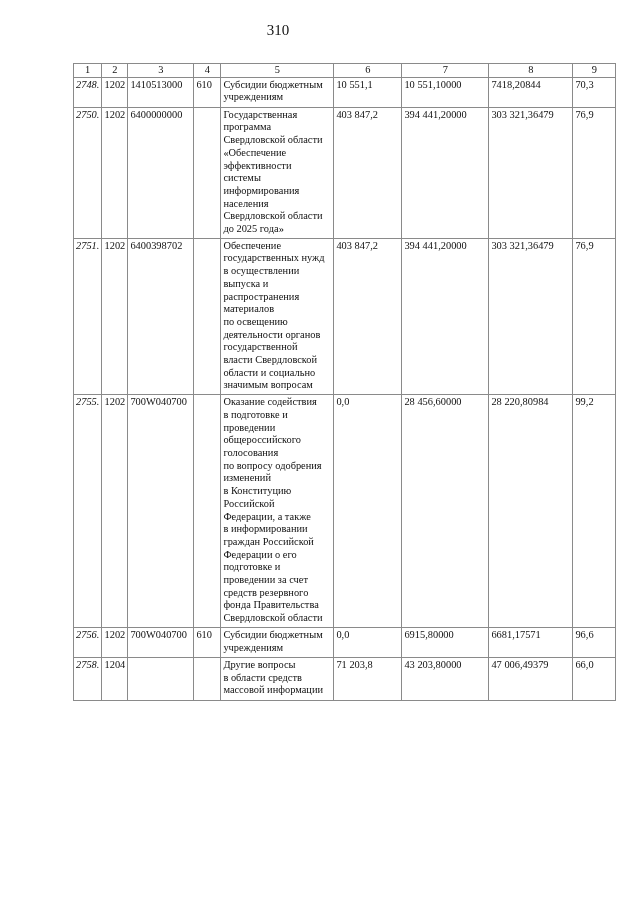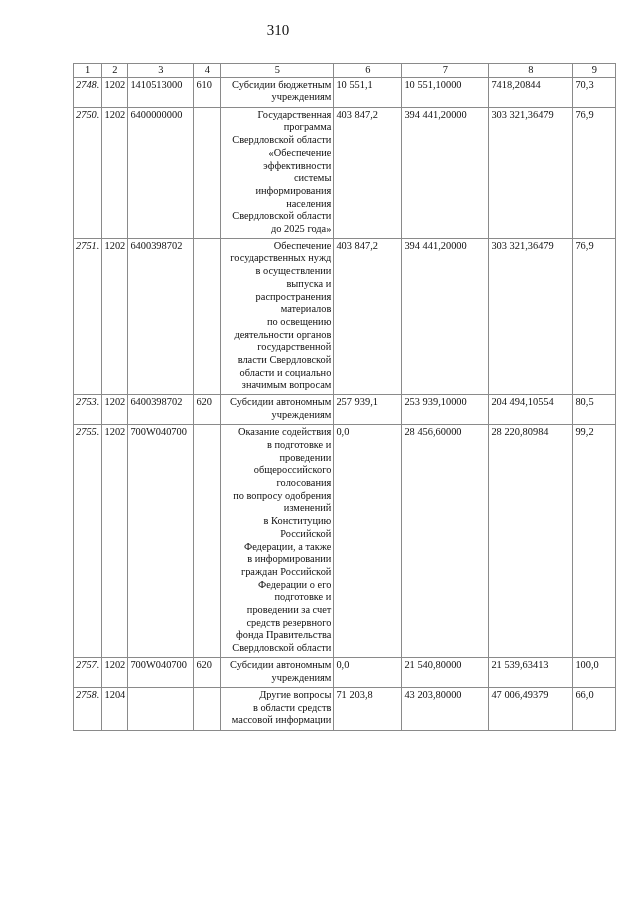--- a/index.html
+++ b/index.html
@@ -8,21 +8,21 @@
   .page-number { position: absolute; top: 22px; left: 0; width: 556px; text-align: center;
                  font-size: 15px; }
   table.budget { position: absolute; left: 73px; top: 63px; border-collapse: collapse;
                  table-layout: fixed; font-size: 10.4px; line-height: 12.7px; }
   table.budget td, table.budget th { border: 1px solid #8a8a8a; padding: 1px 2px 2px 2px;
                  vertical-align: top; overflow: hidden; }
   table.budget th { font-weight: normal; text-align: center; padding: 0 2px; height: 12px; }
   td.c1 { text-align: left; padding-left: 1px; padding-right: 0; font-style: italic; }
   td.c2 { text-align: center; padding-left: 1px; padding-right: 1px; margin-top: 39px; }
   td.c3, td.c4 { text-align: left; }
-  td.c5 { text-align: right; white-space: pre-line; padding-left: 3px; }
+  td.c5 { text-align: left; white-space: pre-line; padding-left: 3px; }
   td.c6, td.c7, td.c8, td.c9 { }
   tr.r2 td { height: 26px; }
   tr.r3 td { height: 39px; }
 </style>
 </head>
 <body>
 
 <div class="page-number">310</div>
 
 <table class="budget">
@@ -98,32 +98,20 @@
 деятельности органов
 государственной
 власти Свердловской
 области и социально
 значимым вопросам</td>
       <td class="c6">403 847,2</td>
       <td class="c7">394 441,20000</td>
       <td class="c8">303 321,36479</td>
       <td class="c9">76,9</td>
     </tr>
-    <tr class="r2">
-      <td class="c1">2753.</td>
-      <td class="c2">1202</td>
-      <td class="c3">6400398702</td>
-      <td class="c4">620</td>
-      <td class="c5">Субсидии автономным
-учреждениям</td>
-      <td class="c6">257 939,1</td>
-      <td class="c7">253 939,10000</td>
-      <td class="c8">204 494,10554</td>
-      <td class="c9">80,5</td>
-    </tr>
     <tr>
       <td class="c1">2755.</td>
       <td class="c2">1202</td>
       <td class="c3">700W040700</td>
       <td class="c4"></td>
       <td class="c5">Оказание содействия
 в подготовке и
 проведении
 общероссийского
 голосования
@@ -139,30 +127,30 @@
 проведении за счет
 средств резервного
 фонда Правительства
 Свердловской области</td>
       <td class="c6">0,0</td>
       <td class="c7">28 456,60000</td>
       <td class="c8">28 220,80984</td>
       <td class="c9">99,2</td>
     </tr>
     <tr class="r2">
-      <td class="c1">2757.</td>
+      <td class="c1">2756.</td>
       <td class="c2">1202</td>
       <td class="c3">700W040700</td>
-      <td class="c4">620</td>
-      <td class="c5">Субсидии автономным
+      <td class="c4">610</td>
+      <td class="c5">Субсидии бюджетным
 учреждениям</td>
       <td class="c6">0,0</td>
-      <td class="c7">21 540,80000</td>
-      <td class="c8">21 539,63413</td>
-      <td class="c9">100,0</td>
+      <td class="c7">6915,80000</td>
+      <td class="c8">6681,17571</td>
+      <td class="c9">96,6</td>
     </tr>
     <tr class="r3">
       <td class="c1">2758.</td>
       <td class="c2">1204</td>
       <td class="c3"></td>
       <td class="c4"></td>
       <td class="c5">Другие вопросы
 в области средств
 массовой информации</td>
       <td class="c6">71 203,8</td>

